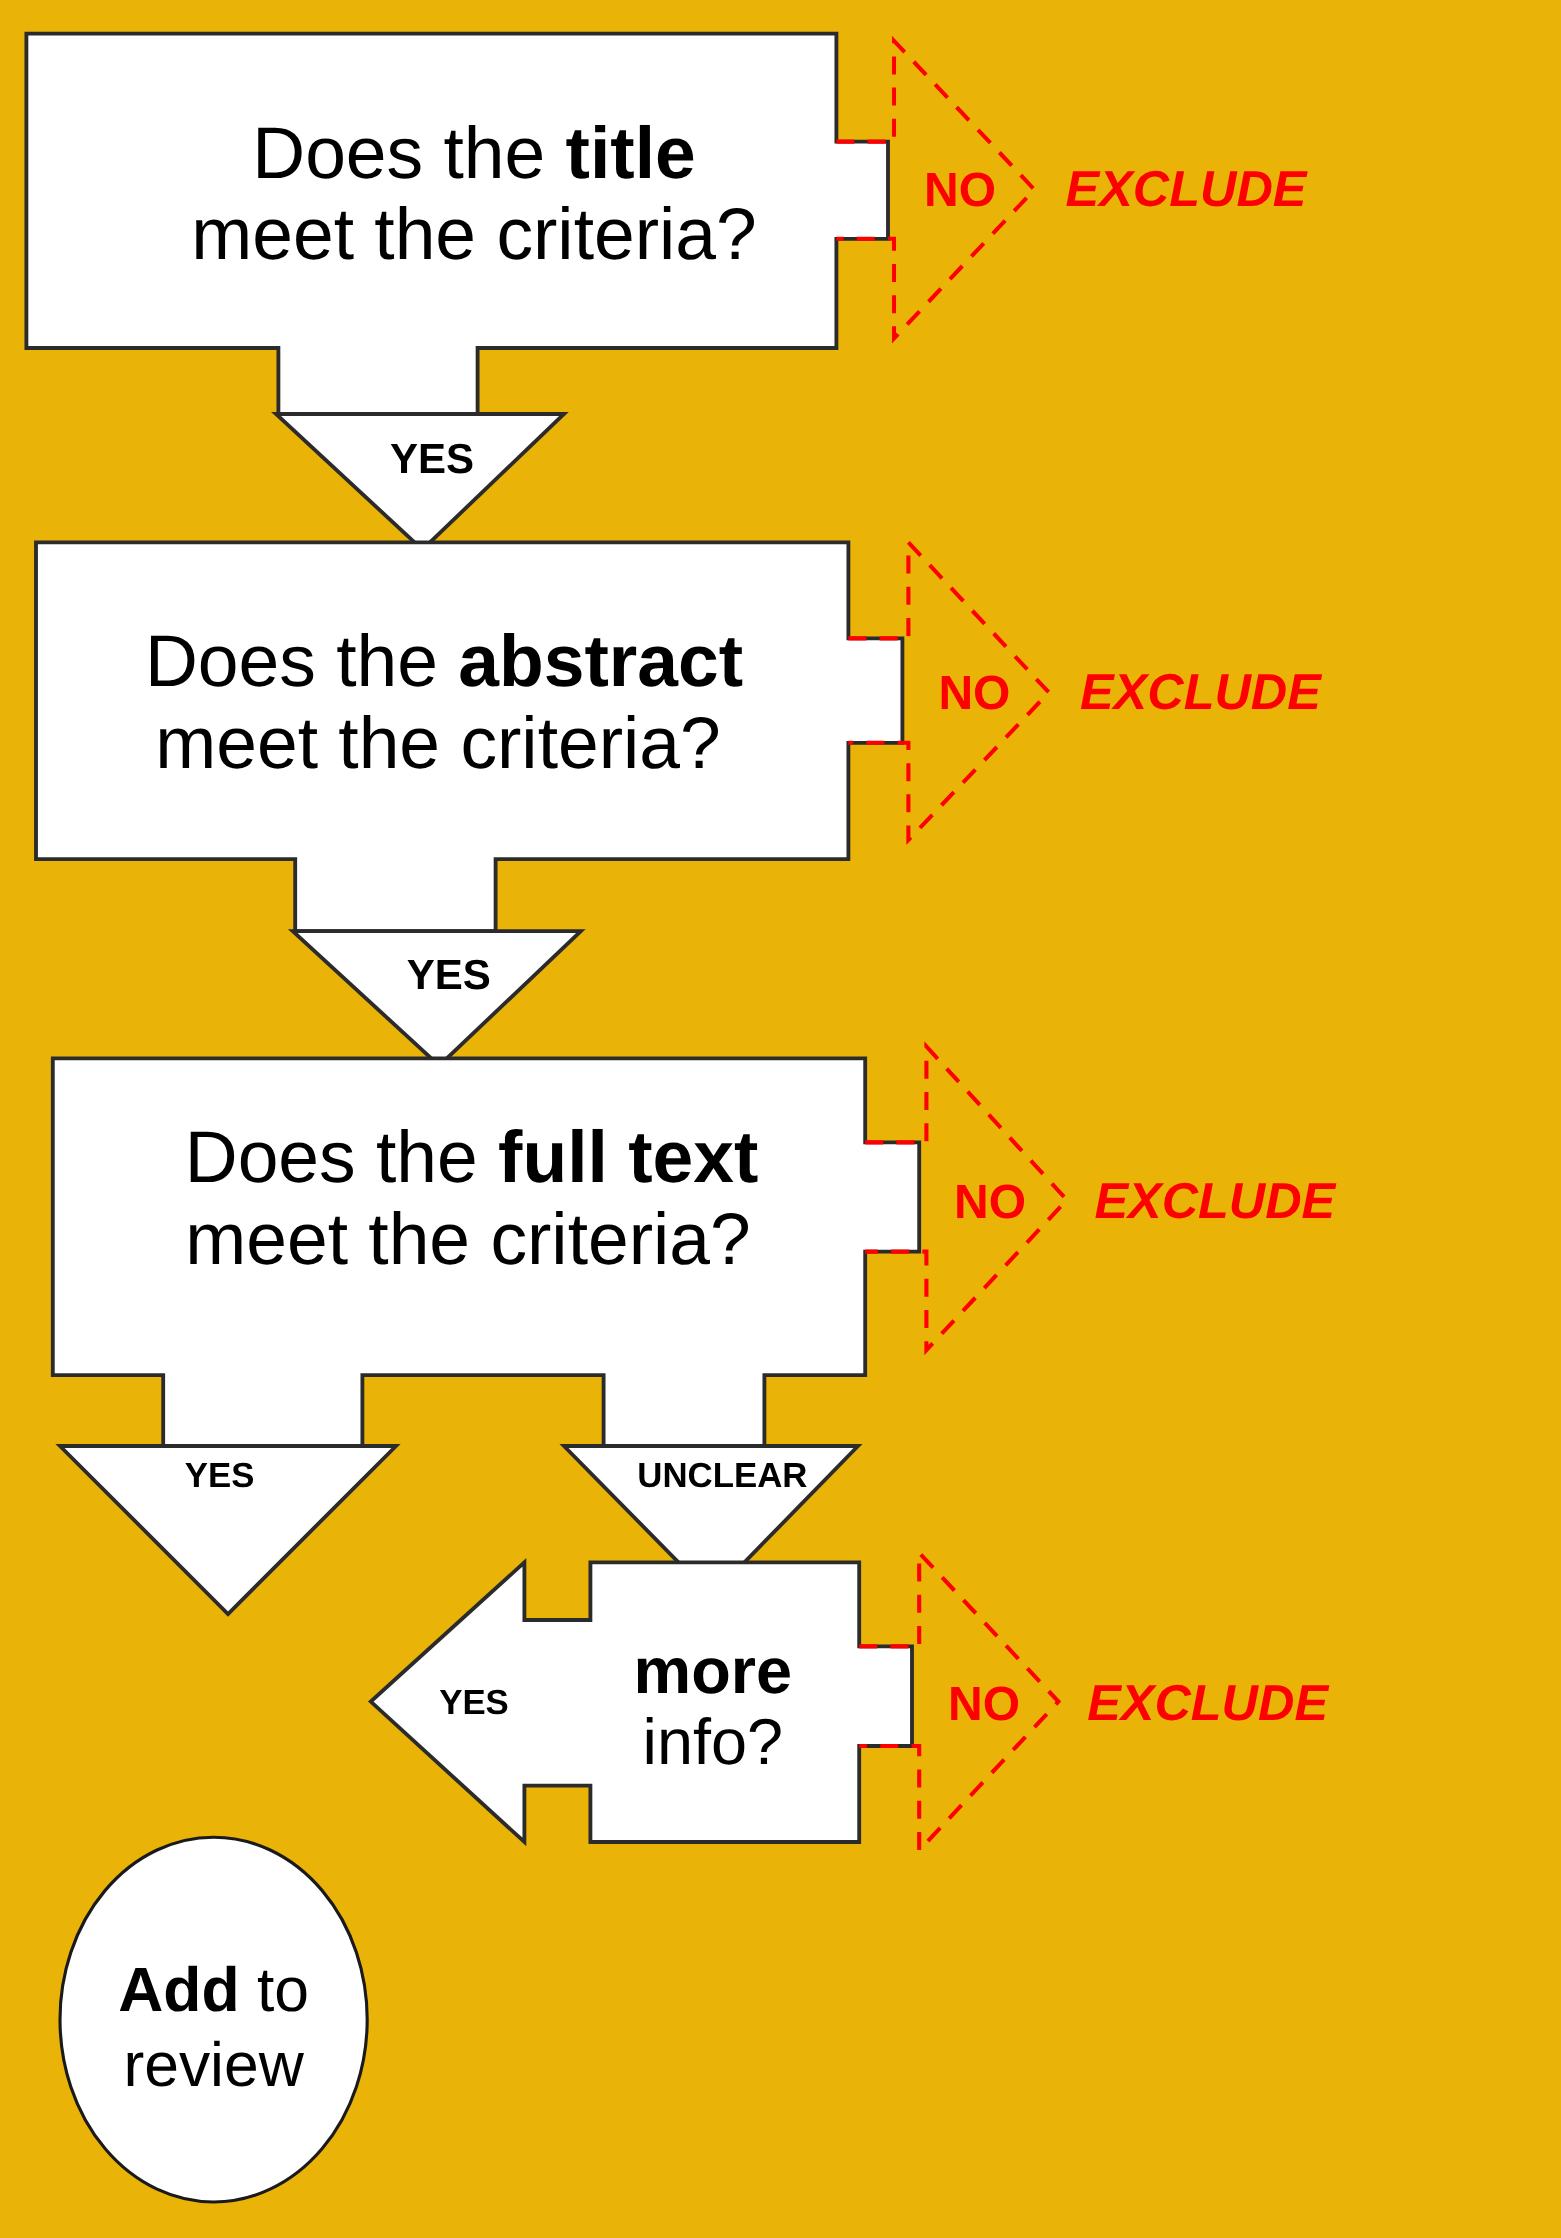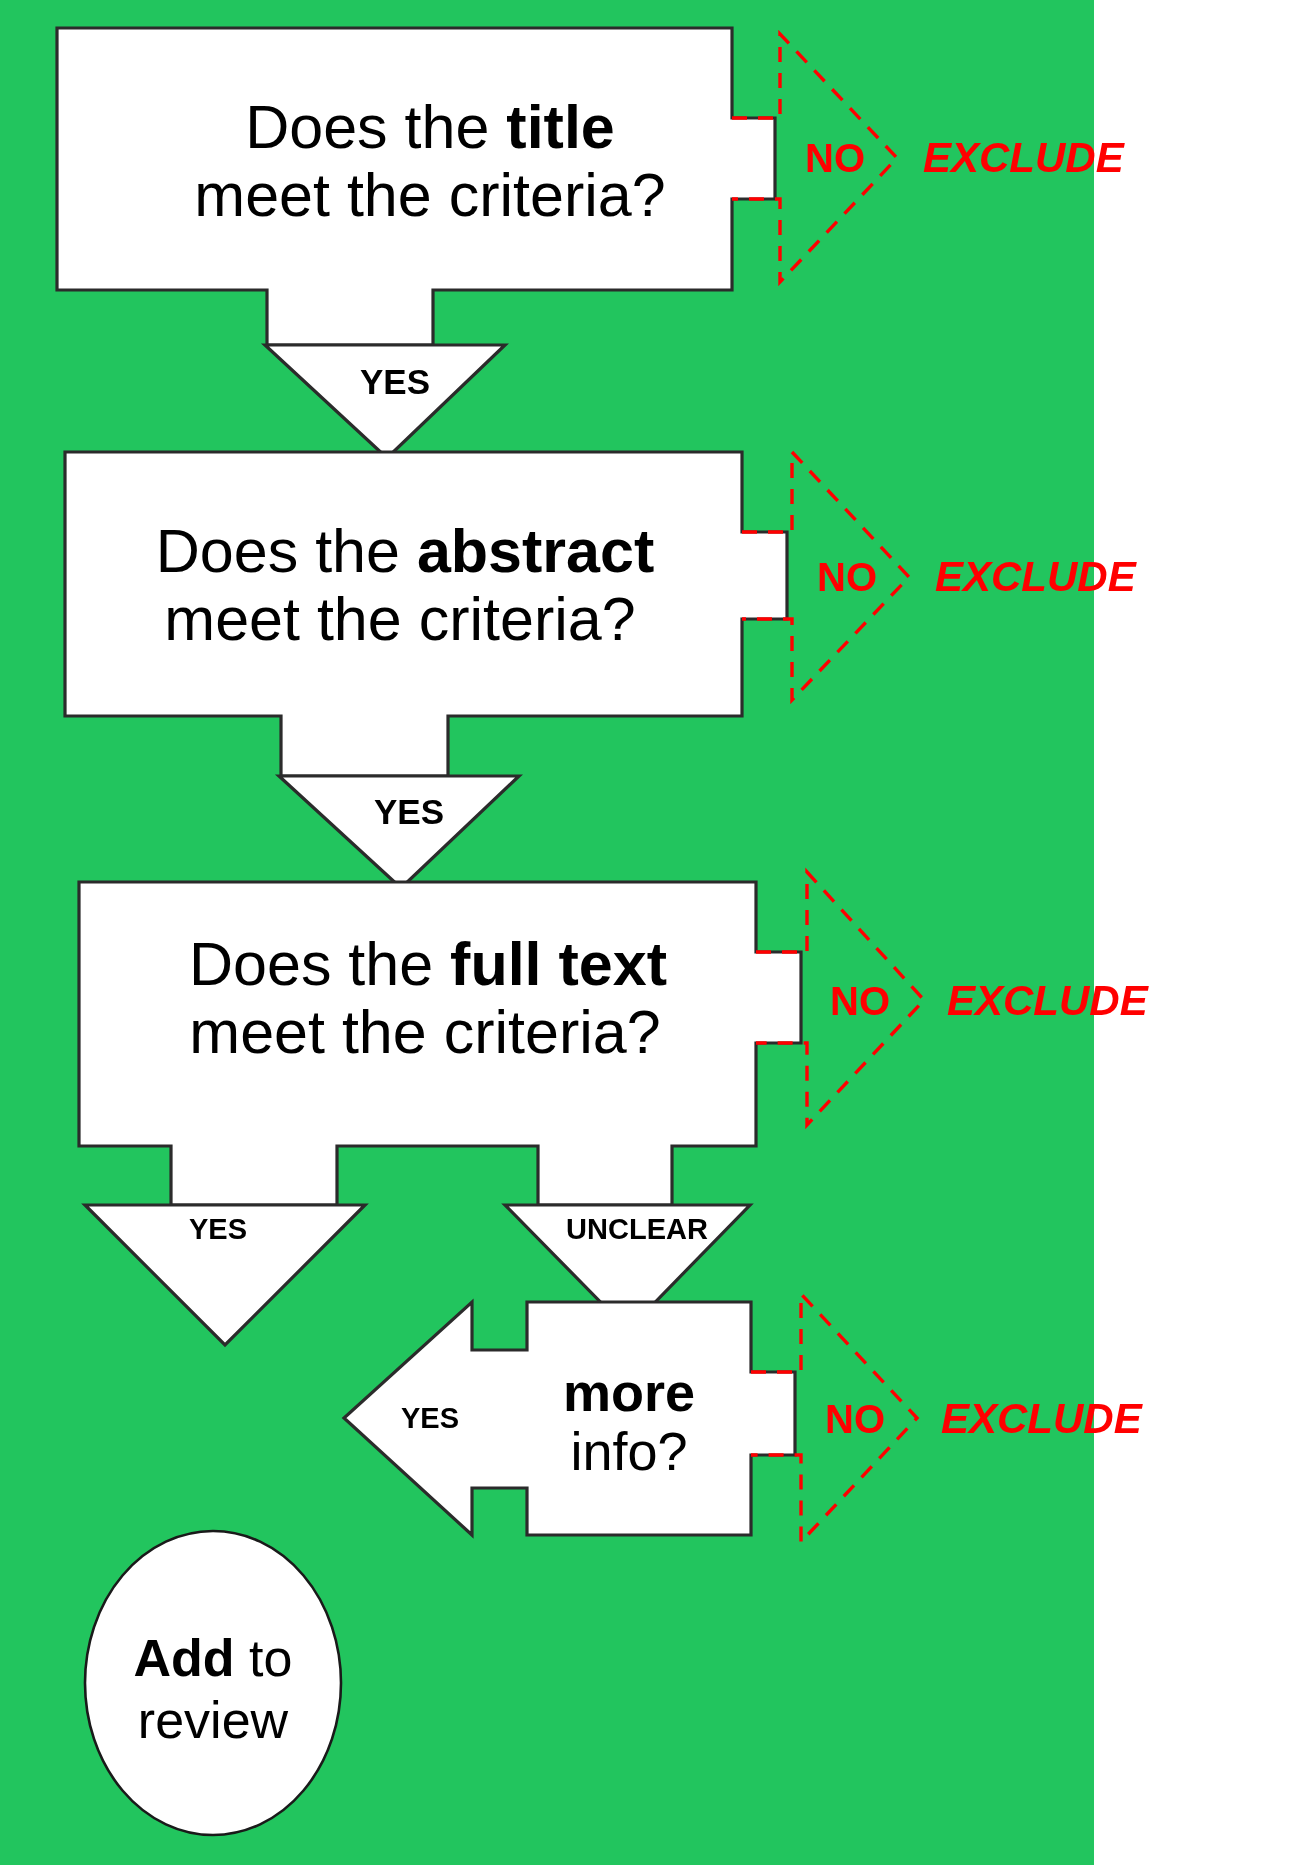--- a/index.html
+++ b/index.html
@@ -8,24 +8,23 @@
     background: #ffffff;
   }
   body {
     font-family: "Liberation Sans", sans-serif;
     width: 1301px;
     height: 1865px;
     overflow: hidden;
   }
   #flowchart-root {
     position: relative;
-    width: 1059px;
+    width: 1301px;
     height: 1865px;
-    background: #22c55e;
-    padding-left: 35px;
+    background: #eab308;
   }
   svg#diagram {
     display: block;
     width: 1301px;
     height: 1865px;
   }
   .shape-outline {
     fill: #ffffff;
     stroke: #2b2b2b;
     stroke-width: 3.2;

